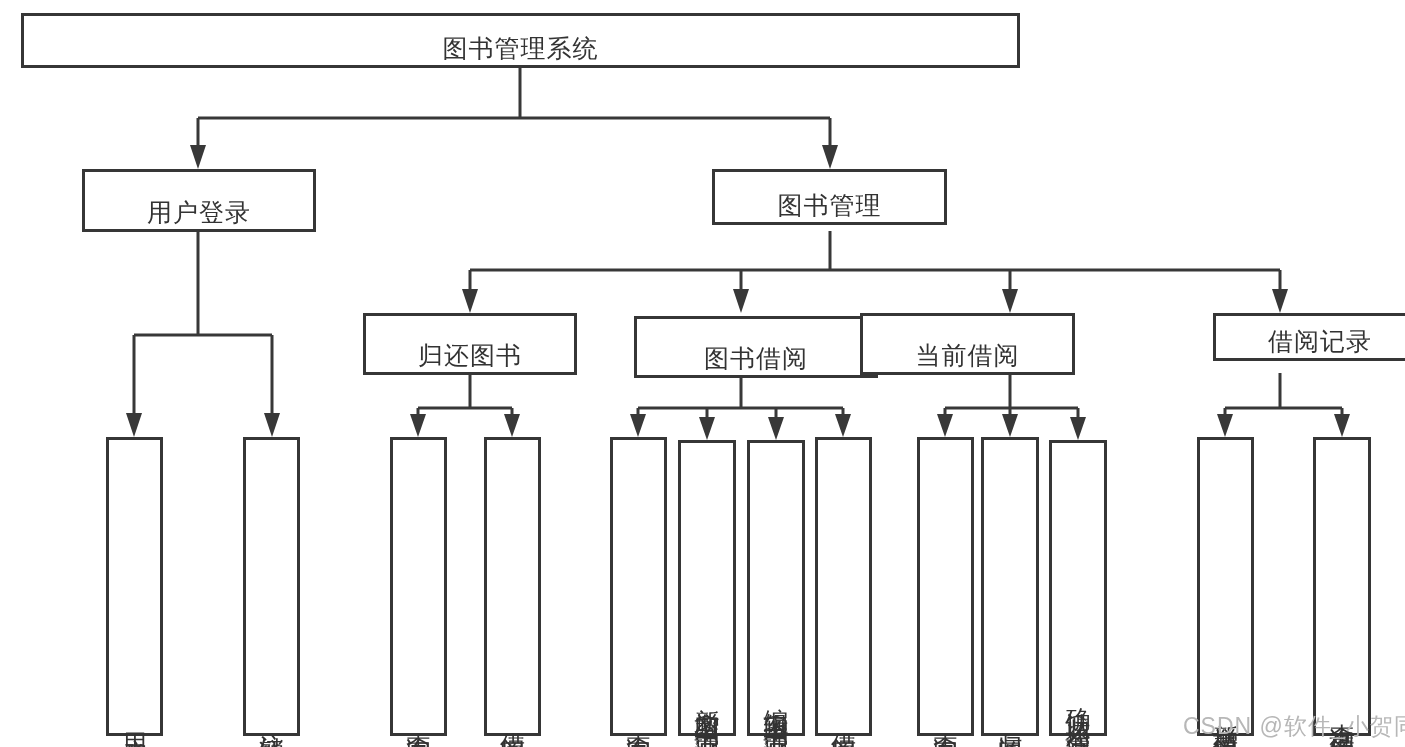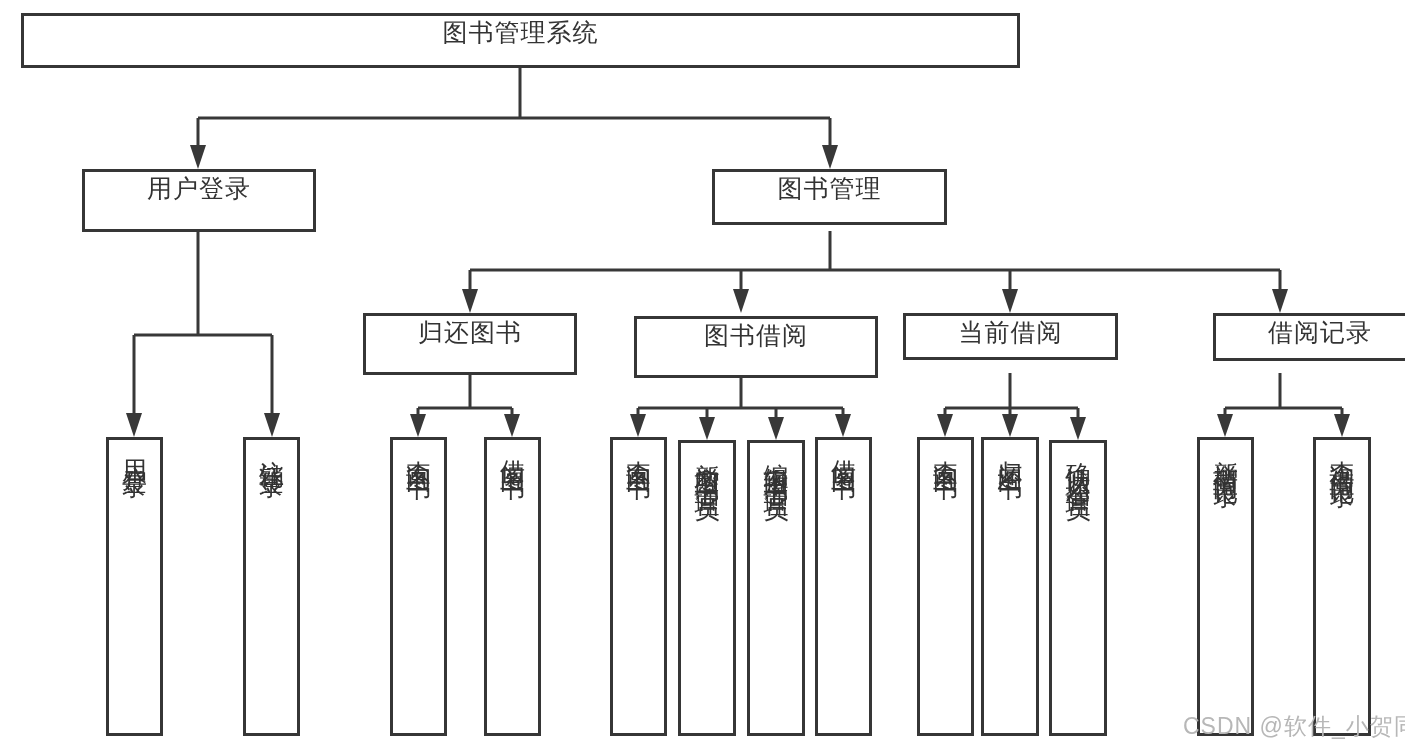--- a/index.html
+++ b/index.html
@@ -14,21 +14,21 @@
     position: absolute; left: 0; top: 0;
     width: 1405px; height: 747px;
     pointer-events: none;
   }
   .node {
     position: absolute;
     box-sizing: border-box;
     border: 3px solid #363636;
     background: #ffffff;
     display: flex;
-    align-items: flex-start;
+    align-items: flex-end;
     justify-content: center;
     color: #333333;
     font-family: Liberation Serif, serif;
   }
   .node.h .label {
     font-size: 25px;
     letter-spacing: 1px;
     white-space: nowrap;
   }
   .node.v .label {
@@ -107,21 +107,21 @@
 <div class="node h" style="left:712px;top:169px;width:235px;height:56px">
   <span class="label">图书管理</span>
 </div>
 
 <div class="node h" style="left:363px;top:313px;width:214px;height:62px">
   <span class="label">归还图书</span>
 </div>
 <div class="node h" style="left:634px;top:316px;width:244px;height:62px">
   <span class="label">图书借阅</span>
 </div>
-<div class="node h" style="left:903px;top:313px;width:215px;height:47px">
+<div class="node h" style="left:860px;top:313px;width:215px;height:62px">
   <span class="label">当前借阅</span>
 </div>
 <div class="node h" style="left:1213px;top:313px;width:214px;height:48px">
   <span class="label">借阅记录</span>
 </div>
 
 <div class="node v" style="left:106px;top:437px;width:57px;height:299px">
   <span class="label">用户登录</span>
 </div>
 <div class="node v" style="left:243px;top:437px;width:57px;height:299px">

